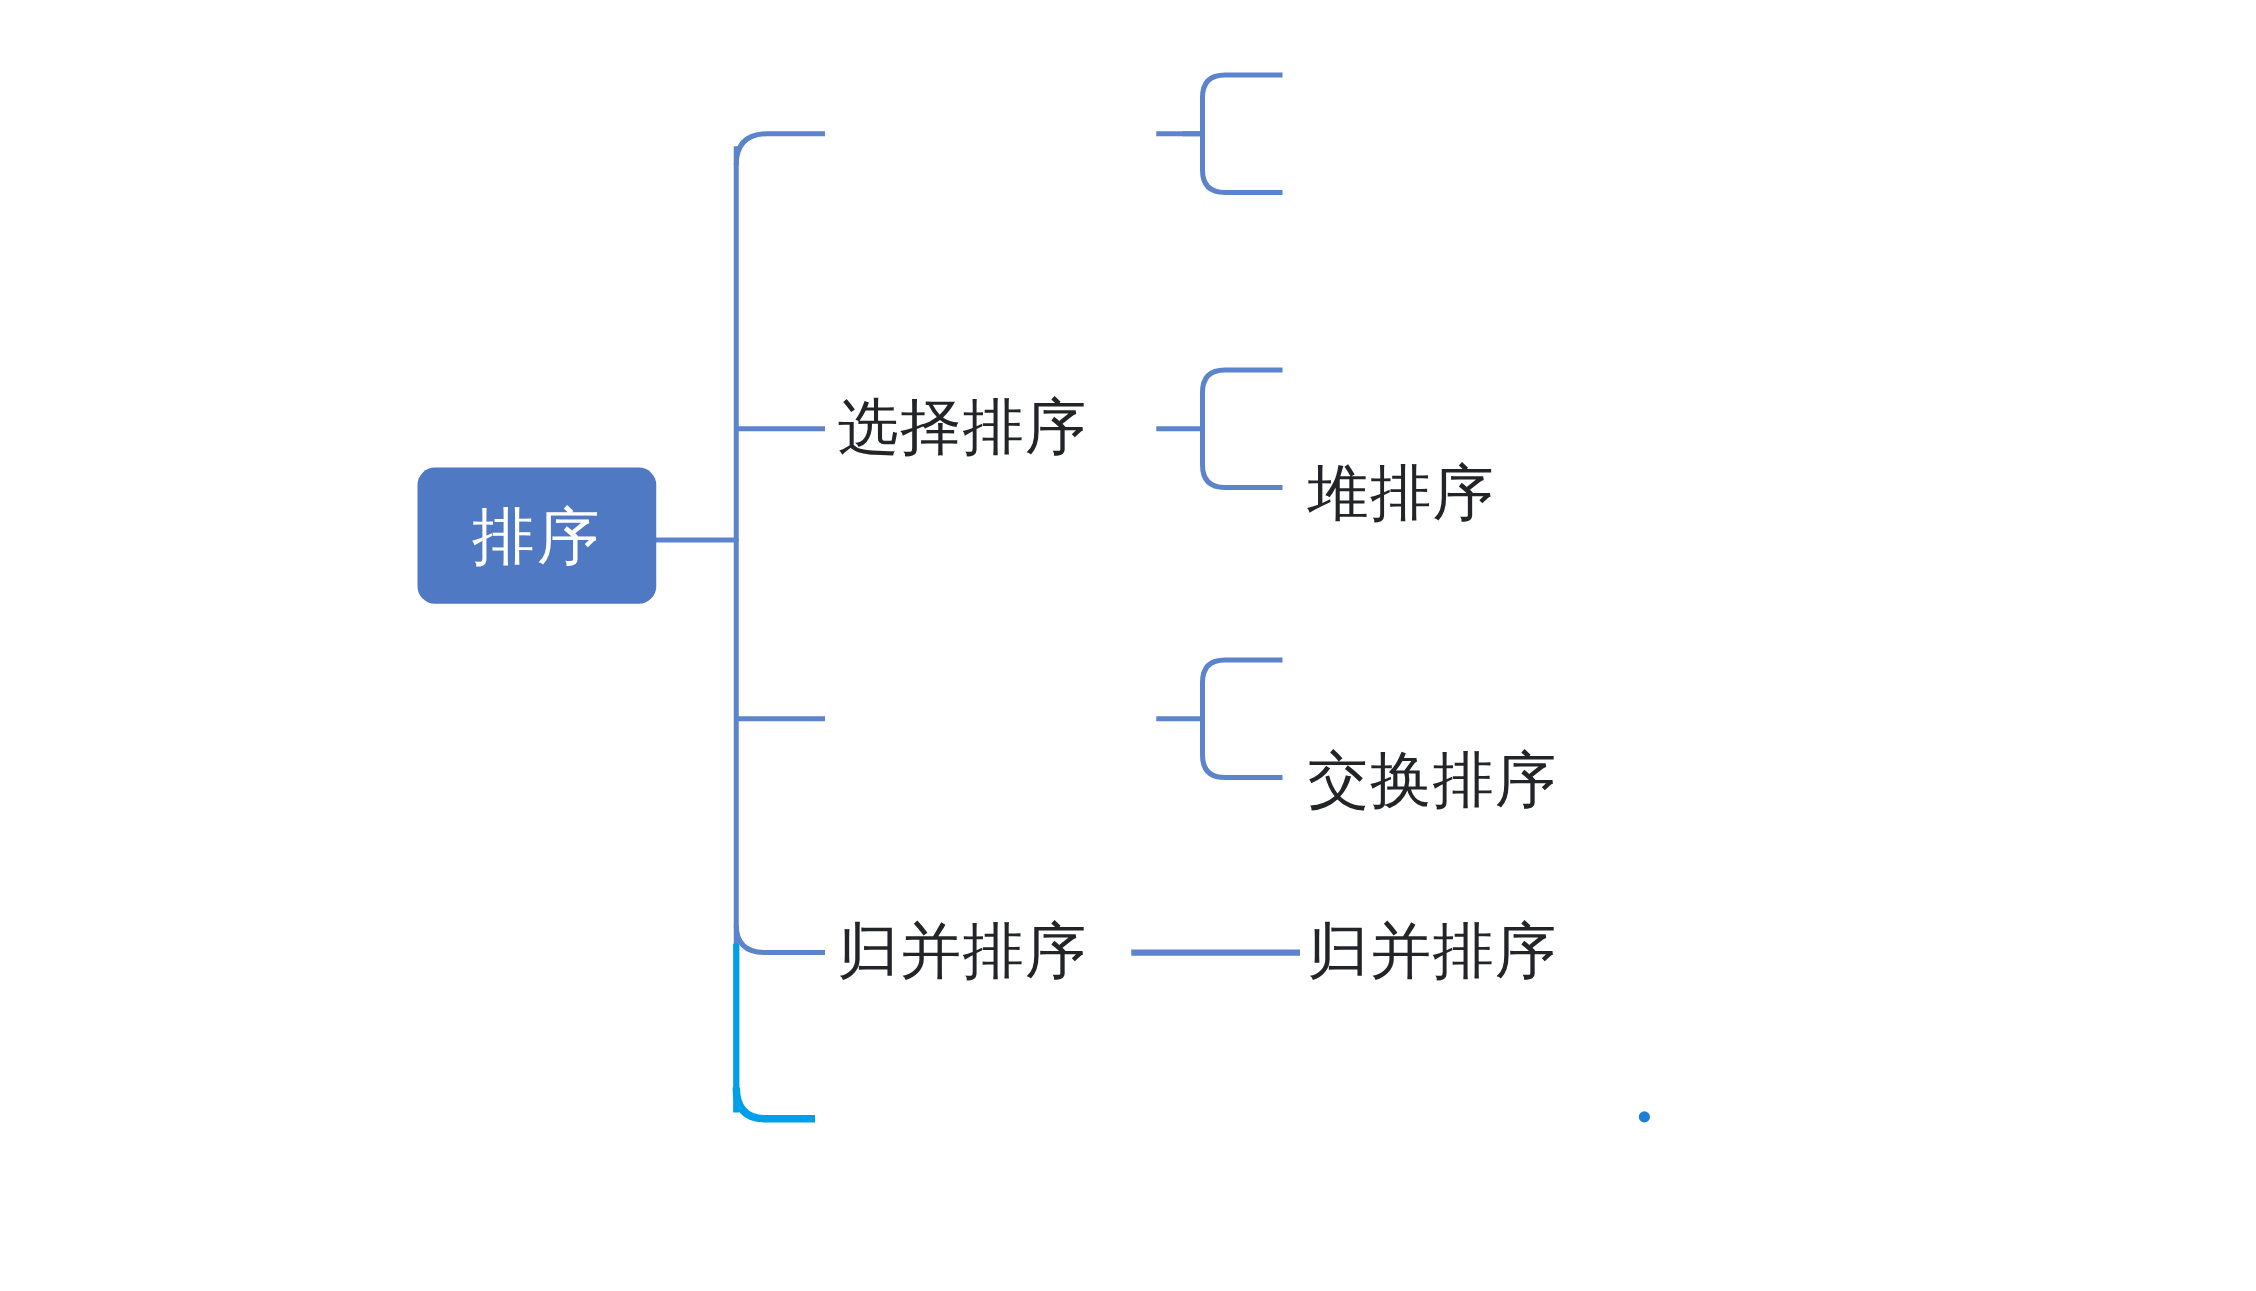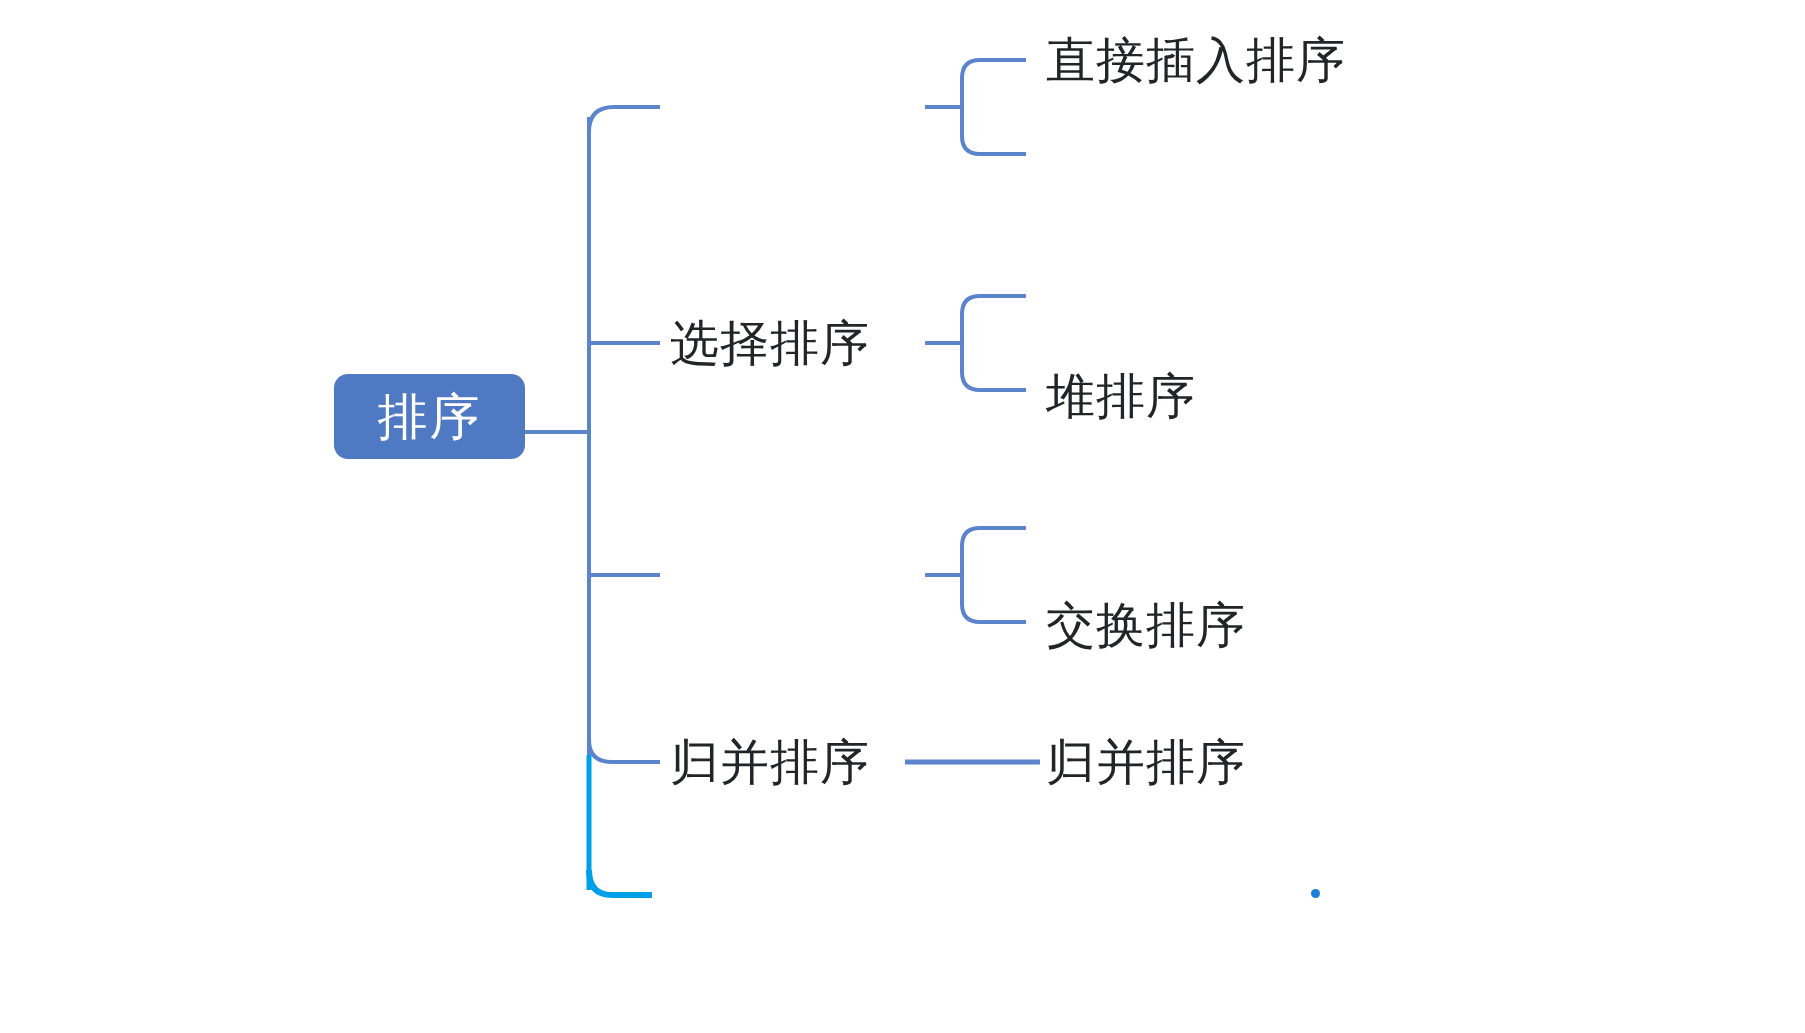--- a/index.html
+++ b/index.html
@@ -23,21 +23,21 @@
     top: 0;
     width: 1805px;
     height: 1033px;
     pointer-events: none;
   }
   .root-node {
     position: absolute;
     left: 334px;
     top: 374px;
     width: 191px;
-    height: 85px;
+    height: 109px;
     background: #5079c4;
     border-radius: 14px;
     display: flex;
     align-items: center;
     justify-content: center;
     box-sizing: border-box;
   }
   .root-label {
     color: #ffffff;
     font-size: 50px;
@@ -101,21 +101,20 @@
     <span class="root-label">排序</span>
   </div>
 
 
   <div class="node-label lvl1" style="left:670px; top:343px;">选择排序</div>
 
 
   <div class="node-label lvl1" style="left:670px; top:762px;">归并排序</div>
 
 
-  <div class="node-label lvl2" style="left:1046px; top:60px;">直接插入排序</div>
 
 
 
   <div class="node-label lvl2" style="left:1046px; top:396px;">堆排序</div>
 
 
   <div class="node-label lvl2" style="left:1046px; top:625px;">交换排序</div>
 
   <div class="node-label lvl2" style="left:1046px; top:762px;">归并排序</div>
 

